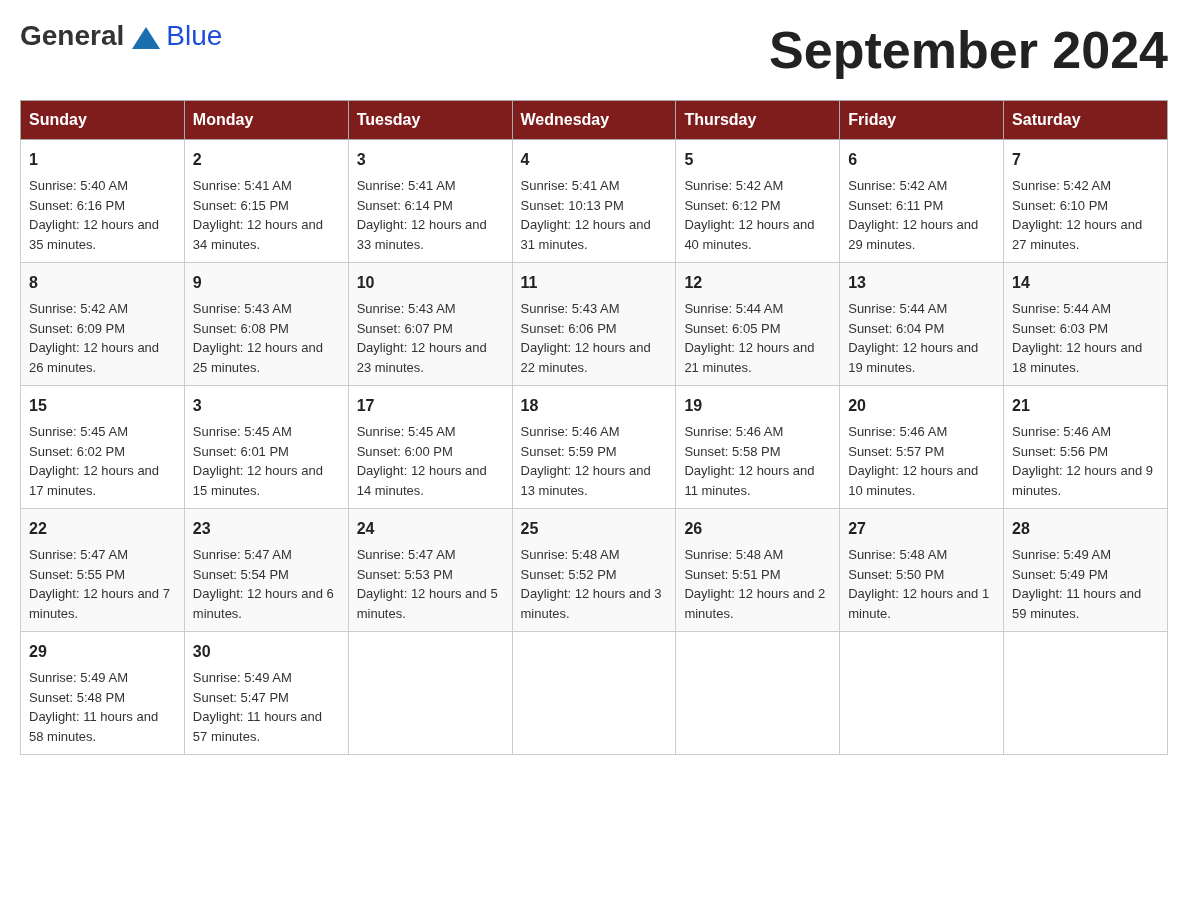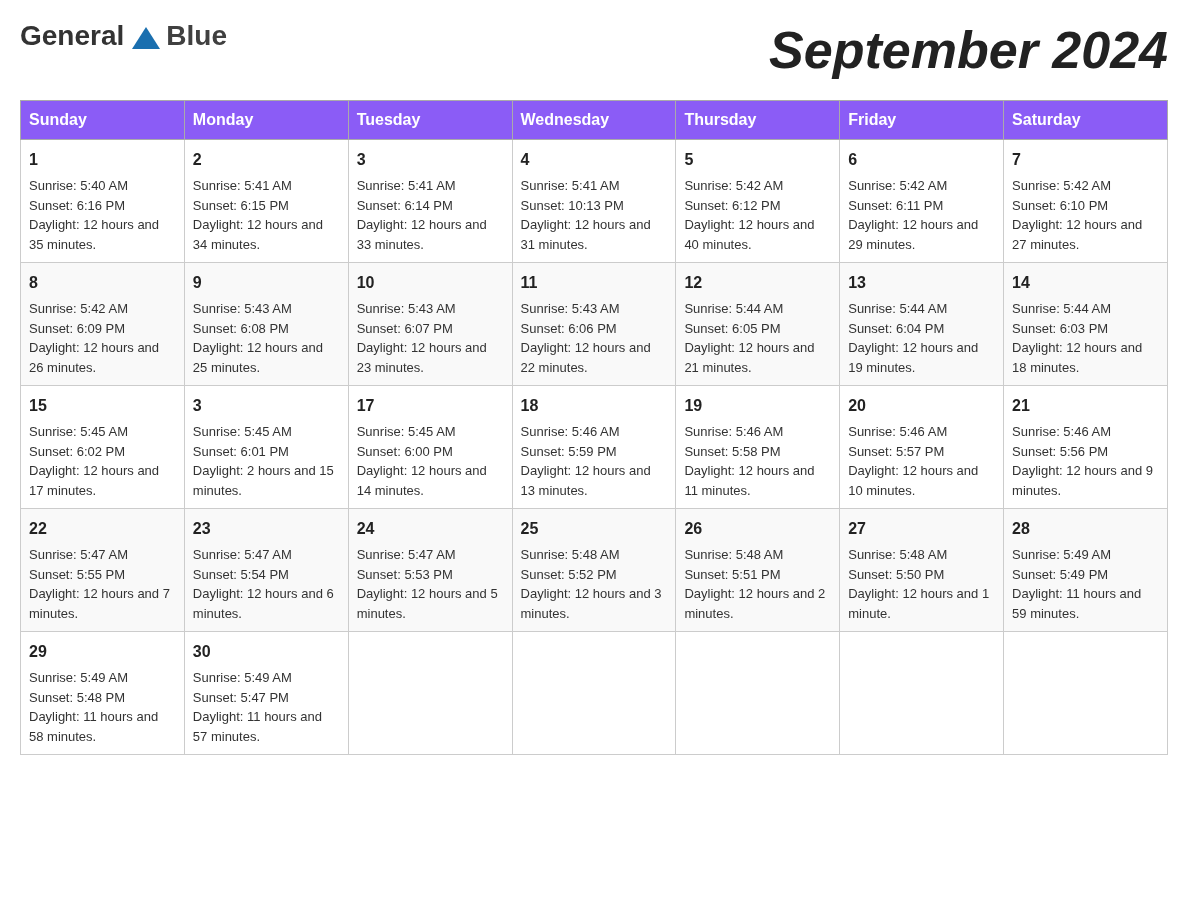--- a/index.html
+++ b/index.html
@@ -31,45 +31,44 @@
       height: 0;
       border-left: 14px solid transparent;
       border-right: 14px solid transparent;
       border-bottom: 22px solid #1a6faf;
       display: inline-block;
       margin-left: 4px;
       margin-bottom: -4px;
     }
     .logo-blue {
       font-size: 28px;
-      font-weight: bold;
-      color: #404040;
+      font-weight: normal;
+      color: #1d4ed8;
       margin-left: 2px;
     }
     .title-section {
       text-align: right;
-      font-style: italic;
     }
     .calendar-title {
       font-size: 52px;
       font-weight: bold;
       color: #222;
     }
     .calendar-subtitle {
       font-size: 22px;
       color: #555;
       margin-top: 4px;
     }
     .calendar-table {
       width: 100%;
       border-collapse: collapse;
       border: 1px solid #aaa;
     }
     .calendar-table th {
-      background-color: #8b5cf6;
+      background-color: #7f1d1d;
       color: #fff;
       font-size: 16px;
       font-weight: bold;
       padding: 10px 8px;
       text-align: left;
       border: 1px solid #aaa;
     }
     .calendar-table td {
       vertical-align: top;
       padding: 8px;
@@ -220,21 +219,21 @@
         <td>
         <span class="day-number">15</span>
         <span class="cell-info">Sunrise: 5:45 AM</span><br>
         <span class="cell-info">Sunset: 6:02 PM</span><br>
         <span class="cell-info">Daylight: 12 hours and 17 minutes.</span>
       </td>
         <td>
         <span class="day-number">3</span>
         <span class="cell-info">Sunrise: 5:45 AM</span><br>
         <span class="cell-info">Sunset: 6:01 PM</span><br>
-        <span class="cell-info">Daylight: 2 hours and 15 minutes.</span>
+        <span class="cell-info">Daylight: 12 hours and 15 minutes.</span>
       </td>
         <td>
         <span class="day-number">17</span>
         <span class="cell-info">Sunrise: 5:45 AM</span><br>
         <span class="cell-info">Sunset: 6:00 PM</span><br>
         <span class="cell-info">Daylight: 12 hours and 14 minutes.</span>
       </td>
         <td>
         <span class="day-number">18</span>
         <span class="cell-info">Sunrise: 5:46 AM</span><br>

